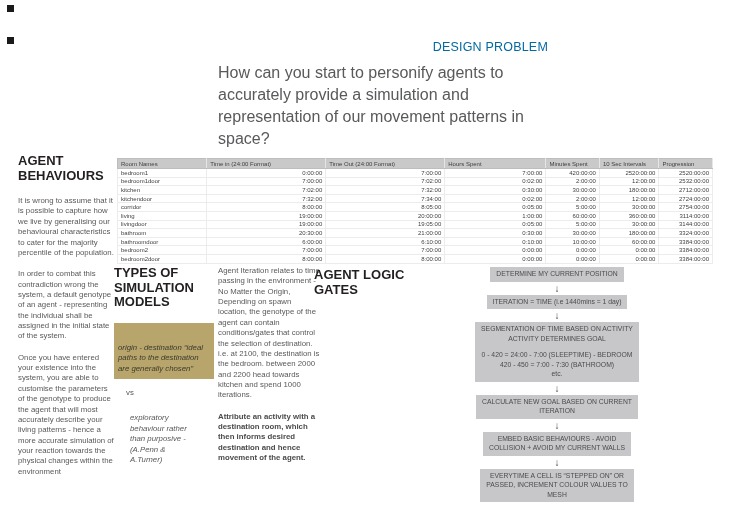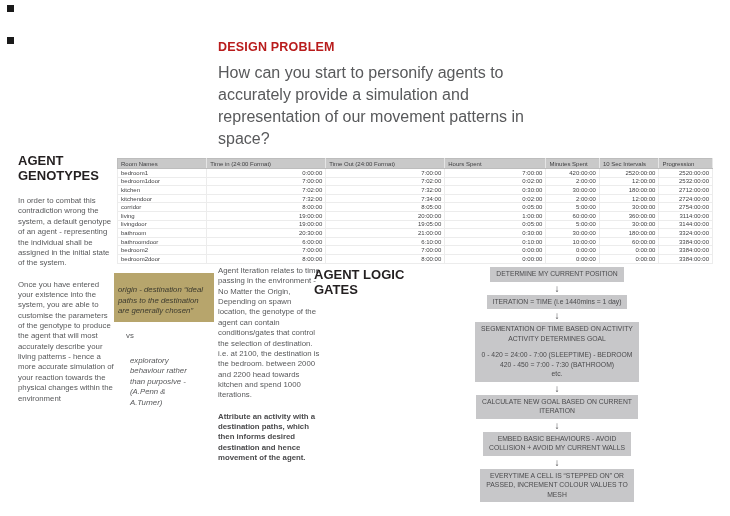--- a/index.html
+++ b/index.html
@@ -7,41 +7,41 @@
     width:730px;height:516px;position:relative;background:#ffffff;
     font-family:"Liberation Sans", sans-serif;color:#58595b;overflow:hidden;
   }
   .abs{position:absolute;}
   .marker{position:absolute;left:7px;width:7px;height:7px;background:#1a1a1a;}
   #marker1{top:5px;}
   #marker2{top:37px;}
 
   
   #design-problem{left:218px;top:40px;width:330px;}
-  #design-problem h1{margin:0 0 8px 0;font-size:12.5px;font-weight:bold;color:#b91c1c;letter-spacing:.2px;}
+  #design-problem h1{margin:0 0 8px 0;font-size:12.5px;font-weight:normal;color:#0369a1;letter-spacing:.2px;text-align:right;}
   #design-problem p{margin:0;font-size:16px;line-height:1.38;color:#58595b;}
 
   
   #agent-genotypes{left:18px;top:154px;width:97px;}
   .col-heading{margin:0 0 13px 0;font-size:13px;line-height:1.12;font-weight:bold;color:#231f20;}
   .body-p{margin:0 0 11px 0;font-size:7.8px;line-height:1.33;color:#58595b;}
 
   
   #room-table{position:absolute;left:117px;top:158px;width:596px;border-collapse:collapse;
     font-size:6px;color:#3f3f41;table-layout:fixed;}
   #room-table th{background:#c9c9c9;font-weight:normal;text-align:left;padding:1px 3px;
     border:1px solid #bdbdbd;border-right:1px solid #e6e6e6;height:7px;overflow:hidden;white-space:nowrap;}
   #room-table td{background:#ffffff;text-align:right;padding:0 3px;height:7.6px;
     border:1px solid #ececec;overflow:hidden;white-space:nowrap;}
   #room-table td:first-child{text-align:left;}
 
   
   #sim-models{left:114px;top:266px;width:100px;}
   #sim-models .highlight{background:#b7a56c;color:#3c3a2e;font-style:italic;
-    font-size:7.8px;line-height:1.35;padding:12px 4px 5px 4px;margin:7px 0 9px 0;}
+    font-size:7.8px;line-height:1.35;padding:20px 4px 5px 4px;margin:7px 0 9px 0;}
   #sim-models .vs{font-size:7.8px;margin:0 0 12px 12px;}
   #sim-models .alt{font-style:italic;font-size:7.8px;line-height:1.35;margin:16px;}
 
   
   #agent-iteration{left:218px;top:266px;width:103px;}
   #agent-iteration .bold-p{font-weight:bold;color:#4a4a4c;}
 
   
   #logic-gates-title{left:314px;top:268px;width:118px;}
 
@@ -57,21 +57,22 @@
 
 <div class="marker" id="marker1"></div>
 <div class="marker" id="marker2"></div>
 
 <section class="abs" id="design-problem">
   <h1>DESIGN PROBLEM</h1>
   <p>How can you start to personify agents to accurately provide a simulation and representation of our movement patterns in space?</p>
 </section>
 
 <section class="abs" id="agent-genotypes">
-  <h2 class="col-heading">AGENT GENOTYPES</h2>
+  <h2 class="col-heading">AGENT BEHAVIOURS</h2>
+  <p class="body-p">It is wrong to assume that it is possible to capture how we live by generalising our behavioural characteristics to cater for the majority percentile of the population.</p>
   <p class="body-p">In order to combat this contradiction wrong the system, a default genotype of an agent - representing the individual shall be assigned in the initial state of the system.</p>
   <p class="body-p">Once you have entered your existence into the system, you are able to customise the parameters of the genotype to produce the agent that will most accurately describe your living patterns - hence a more accurate simulation of your reaction towards the physical changes within the environment</p>
 </section>
 
 <table id="room-table">
   <colgroup>
     <col style="width:15%">
       <col style="width:20%">
       <col style="width:20%">
     <col style="width:17%">
@@ -187,28 +188,29 @@
         <td>8:00:00</td>
         <td>0:00:00</td>
         <td>0:00:00</td>
         <td>0:00:00</td>
         <td>3384:00:00</td>
       </tr>
     </tbody>
 </table>
 
 <section class="abs" id="sim-models">
+  <h2 class="col-heading">TYPES OF SIMULATION MODELS</h2>
   <div class="highlight">origin - destination “ideal paths to the destination are generally chosen”</div>
   <div class="vs">vs</div>
   <div class="alt">exploratory behaviour rather than purposive - (A.Penn &amp; A.Turner)</div>
 </section>
 
 <section class="abs" id="agent-iteration">
   <p class="body-p">Agent Iteration relates to time passing in the environment - No Matter the Origin, Depending on spawn location, the genotype of the agent can contain conditions/gates that control the selection of destination. i.e. at 2100, the destination is the bedroom. between 2000 and 2200 head towards kitchen and spend 1000 iterations.</p>
-  <p class="body-p bold-p">Attribute an activity with a destination paths, which then informs desired destination and hence movement of the agent.</p>
+  <p class="body-p bold-p">Attribute an activity with a destination room, which then informs desired destination and hence movement of the agent.</p>
 </section>
 
 <section class="abs" id="logic-gates-title">
   <h2 class="col-heading">AGENT LOGIC GATES</h2>
 </section>
 
 <div class="abs" id="flowchart">
     <div class="flow-box">
       <div>DETERMINE MY CURRENT POSITION</div>
     </div>

